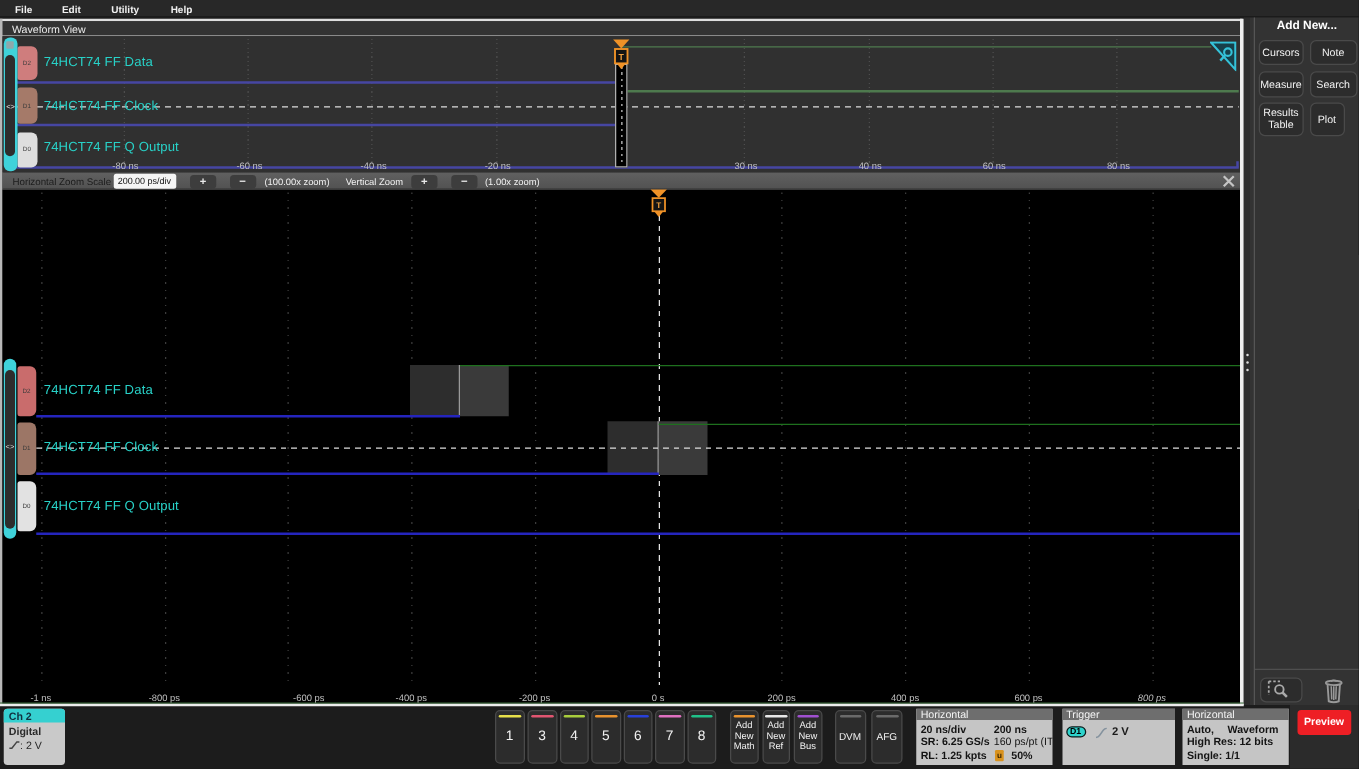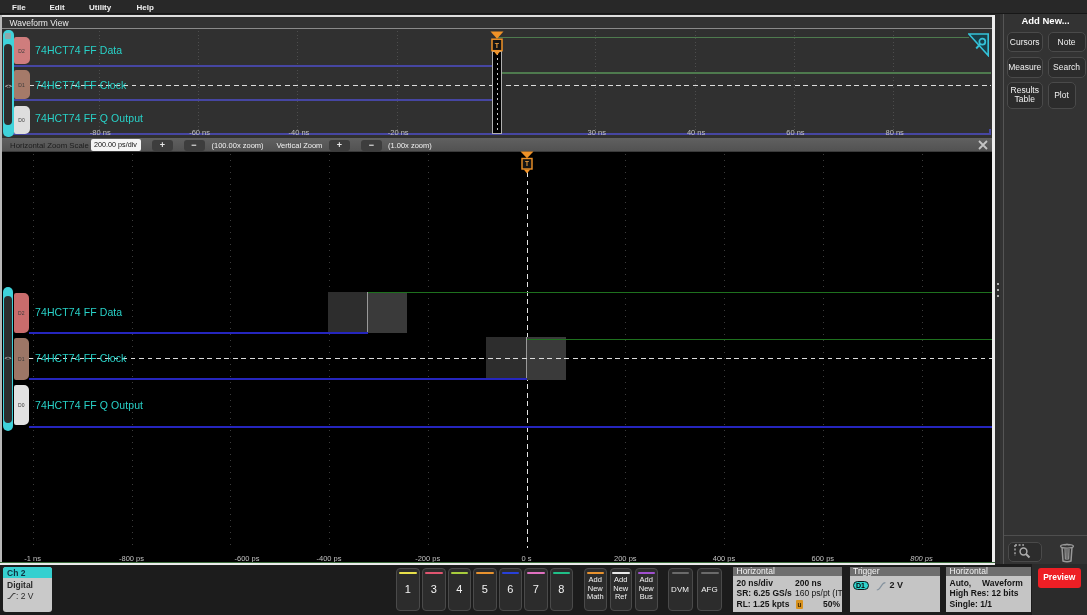--- a/index.html
+++ b/index.html
@@ -197,21 +197,21 @@
 <div class="abs" style="left:701px;top:571.5px;width:17.5px;height:2px;background:#6a6a6a;border-radius:1px;"></div>
 <div class="abs" style="left:733px;top:566.5px;width:109px;height:45.5px;background:#c5c5c5;overflow:hidden;">
 <div style="position:absolute;left:0;top:0;width:109px;height:9px;background:#6e6e6e;"></div>
 <div style="position:absolute;left:3.5px;top:-0.5px;font-size:8.5px;color:#f5f5f5;">Horizontal</div>
 <div style="position:absolute;left:3.5px;top:11px;font-size:8.5px;font-weight:bold;color:#141414;">20 ns/div</div>
 <div style="position:absolute;left:62px;top:11px;font-size:8.5px;font-weight:bold;color:#141414;">200 ns</div>
 <div style="position:absolute;left:3.5px;top:21.5px;font-size:8.5px;font-weight:bold;color:#141414;">SR: 6.25 GS/s</div>
 <div style="position:absolute;left:62px;top:21.5px;font-size:8.5px;font-weight:normal;color:#141414;white-space:nowrap;">160 ps/pt (IT</div>
 <div style="position:absolute;left:3.5px;top:32px;font-size:8.5px;font-weight:bold;color:#141414;">RL: 1.25 kpts</div>
 <div style="position:absolute;left:63px;top:33.5px;width:7px;height:9px;background:#d9931f;border-radius:1px;font-size:6.5px;color:#402800;text-align:center;line-height:9px;font-weight:bold;">u</div>
-<div style="position:absolute;left:90px;top:32px;font-size:8.5px;font-weight:bold;color:#141414;">50%</div>
+<div style="position:absolute;left:76px;top:32px;font-size:8.5px;font-weight:bold;color:#141414;">50%</div>
 </div>
 <div class="abs" style="left:849.5px;top:566.5px;width:90px;height:45.5px;background:#c5c5c5;">
 <div style="position:absolute;left:0;top:0;width:90px;height:9px;background:#6e6e6e;"></div>
 <div style="position:absolute;left:3.5px;top:-0.5px;font-size:8.5px;color:#f5f5f5;">Trigger</div>
 <div style="position:absolute;left:3px;top:14px;width:16px;height:9.5px;background:#2ed3cc;border:1.4px solid #0a1a1a;border-radius:5px;font-size:7px;font-weight:bold;color:#000;text-align:center;line-height:7px;">D1</div>
 <svg style="position:absolute;left:26px;top:15px;" width="11" height="9" viewBox="0 0 11 9">
       <path d="M0.8,8 q1.8,-0.2 2.8,-1.6 l3,-4.2 q1,-1.4 2.8,-1.6" stroke="#84929e" stroke-width="1.2" fill="none"></path>
     </svg>
 <div style="position:absolute;left:40px;top:13px;font-size:9px;font-weight:bold;color:#1a1a1a;">2 V</div>
 </div>

